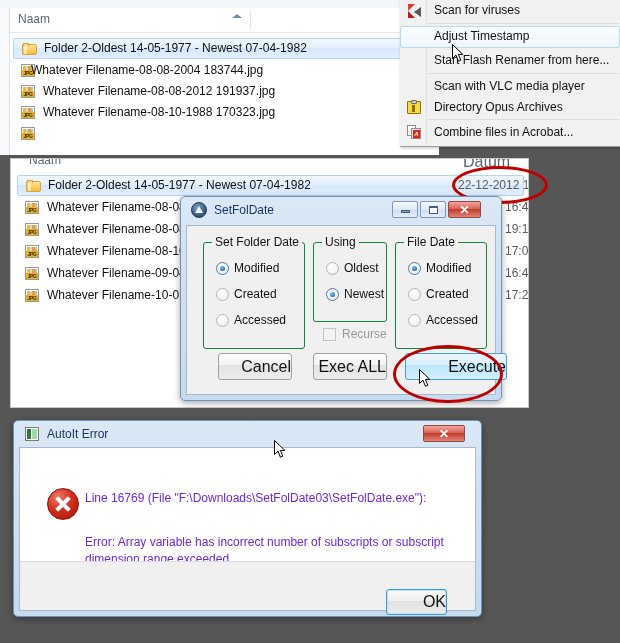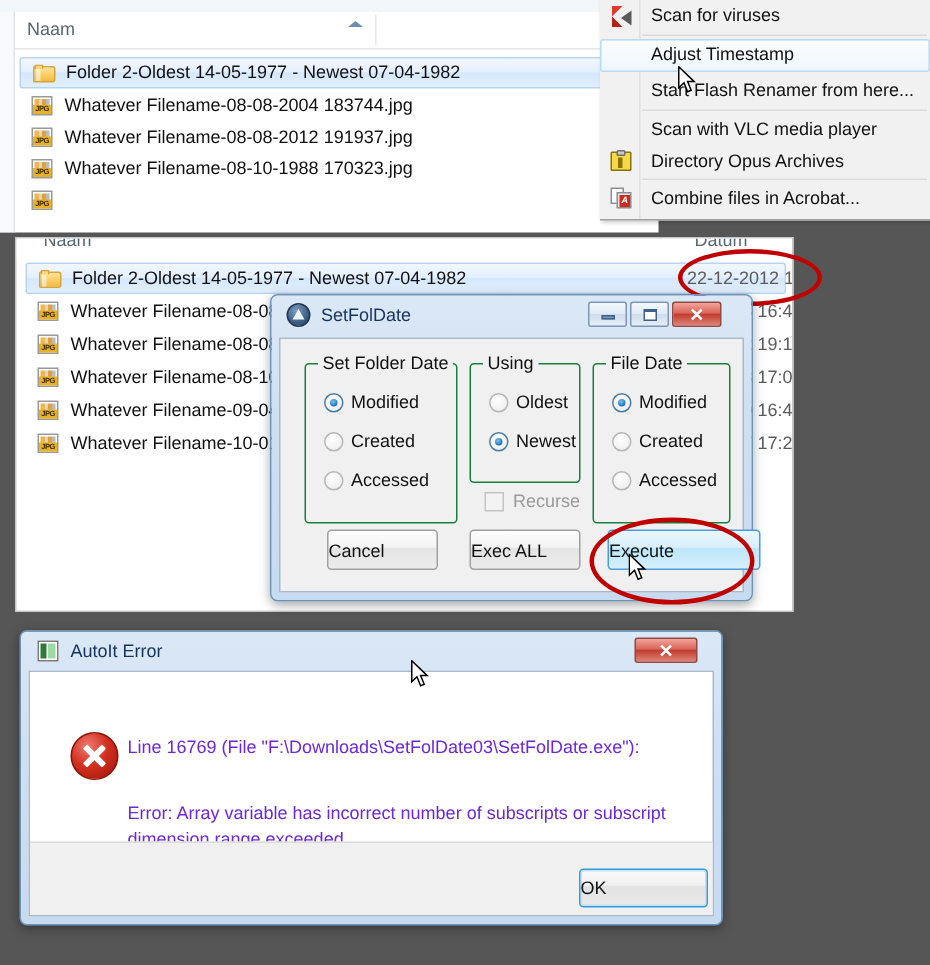--- a/index.html
+++ b/index.html
@@ -137,21 +137,21 @@
   .chk{position:absolute;font-size:12px;color:#9a9a9a;white-space:nowrap;}
   .chk .bx{
     position:absolute;left:0;top:1px;width:13px;height:13px;
     background:#f3f3f3;border:1px solid #c4c4c4;box-sizing:border-box;
   }
   .chk .tx{position:absolute;left:19px;top:0;}
 
   .btn{
     position:absolute;border:1px solid #a0a0a0;border-radius:3px;
     background:linear-gradient(to bottom,#fdfdfd 0%,#f2f2f2 45%,#e4e4e4 46%,#ececec 100%);
-    font-size:12px;color:#111;text-align:left;box-sizing:border-box;
+    font-size:16px;color:#111;text-align:right;box-sizing:border-box;
   }
   .btn .cap{position:absolute;left:0;right:0;top:50%;transform:translateY(-50%);}
   .btn.hover{
     border-color:#4a9ddb;
     background:linear-gradient(to bottom,#eaf6fd 0%,#d7effb 45%,#bde6fa 46%,#d5effb 100%);
   }
   .btn.focus{
     border-color:#3c9ad6;
     background:linear-gradient(to bottom,#fafafa 0%,#efefef 45%,#e2e2e2 46%,#eaeaea 100%);
     box-shadow:inset 0 0 0 1px #bfe4f7;
@@ -198,21 +198,21 @@
     <span class="nm" style="left:30px;">Folder 2-Oldest 14-05-1977 - Newest 07-04-1982</span>
   </div>
 
   <div class="row" style="left:13px;right:12px;top:60px;">
     <span class="ic" style="left:8px;">
         <span class="jpg">
           <span class="pic"></span>
           <span class="tag">JPG</span>
         </span>
       </span>
-    <span class="nm" style="left:30px;">Whatever Filename-08-08-2004 183744.jpg</span>
+    <span class="nm" style="left:18px;">Whatever Filename-08-08-2004 183744.jpg</span>
   </div>
   <div class="row" style="left:13px;right:12px;top:81px;">
     <span class="ic" style="left:8px;">
         <span class="jpg">
           <span class="pic"></span>
           <span class="tag">JPG</span>
         </span>
       </span>
     <span class="nm" style="left:30px;">Whatever Filename-08-08-2012 191937.jpg</span>
   </div>
@@ -285,21 +285,21 @@
 
 <div class="cursor" style="left:452px;top:44px;">
   <svg width="12" height="19" viewBox="0 0 12 19">
       <path d="M0.5,0.5 L0.5,14.5 L4,11.2 L6.4,17.2 L8.8,16.2 L6.4,10.4 L10.8,10.4 Z" fill="#ffffff" stroke="#000000" stroke-width="1"></path>
     </svg>
 </div>
 
 <div class="explorer" style="left:10px;top:158px;width:517px;height:248px;border:1px solid #c8c8c8;">
   <div class="abs" style="left:0;right:0;top:0;height:13px;background:#fff;overflow:hidden;">
     <span class="abs" style="left:18px;top:-6px;color:#5a6672;font-size:12px;">Naam</span>
-    <span class="abs" style="left:452px;top:-6px;color:#5a6672;font-size:12px;">Datum</span>
+    <span class="abs" style="left:452px;top:-6px;color:#5a6672;font-size:16px;">Datum</span>
   </div>
 
   <div class="row sel" style="left:6px;right:4px;top:16px;">
     <span class="ic" style="left:8px;">
         <span class="folder"></span>
       </span>
     <span class="nm" style="left:30px;">Folder 2-Oldest 14-05-1977 - Newest 07-04-1982</span>
     <span class="dt" style="left:440px;">22-12-2012 15</span>
   </div>
 
@@ -456,21 +456,21 @@
     </span>
   </div>
 
   <div class="errbody">
     <span class="err-ico" style="left:27px;top:40px;"></span>
     <span class="err-tx" style="left:65px;top:42px;">Line 16769  (File "F:\Downloads\SetFolDate03\SetFolDate.exe"):</span>
     <span class="err-tx" style="left:65px;top:86px;">Error: Array variable has incorrect number of subscripts or subscript</span>
     <span class="err-tx" style="left:65px;top:103px;">dimension range exceeded.</span>
 
     <div class="errfoot">
-      <div class="btn focus" style="left:366px;top:17px;width:86px;height:26px;">
+      <div class="btn focus" style="left:366px;top:27px;width:61px;height:26px;">
         <span class="cap">OK</span>
       </div>
     </div>
   </div>
 </div>
 
 <div class="cursor" style="left:274px;top:440px;">
   <svg width="12" height="19" viewBox="0 0 12 19">
       <path d="M0.5,0.5 L0.5,14.5 L4,11.2 L6.4,17.2 L8.8,16.2 L6.4,10.4 L10.8,10.4 Z" fill="#ffffff" stroke="#000000" stroke-width="1"></path>
     </svg>

